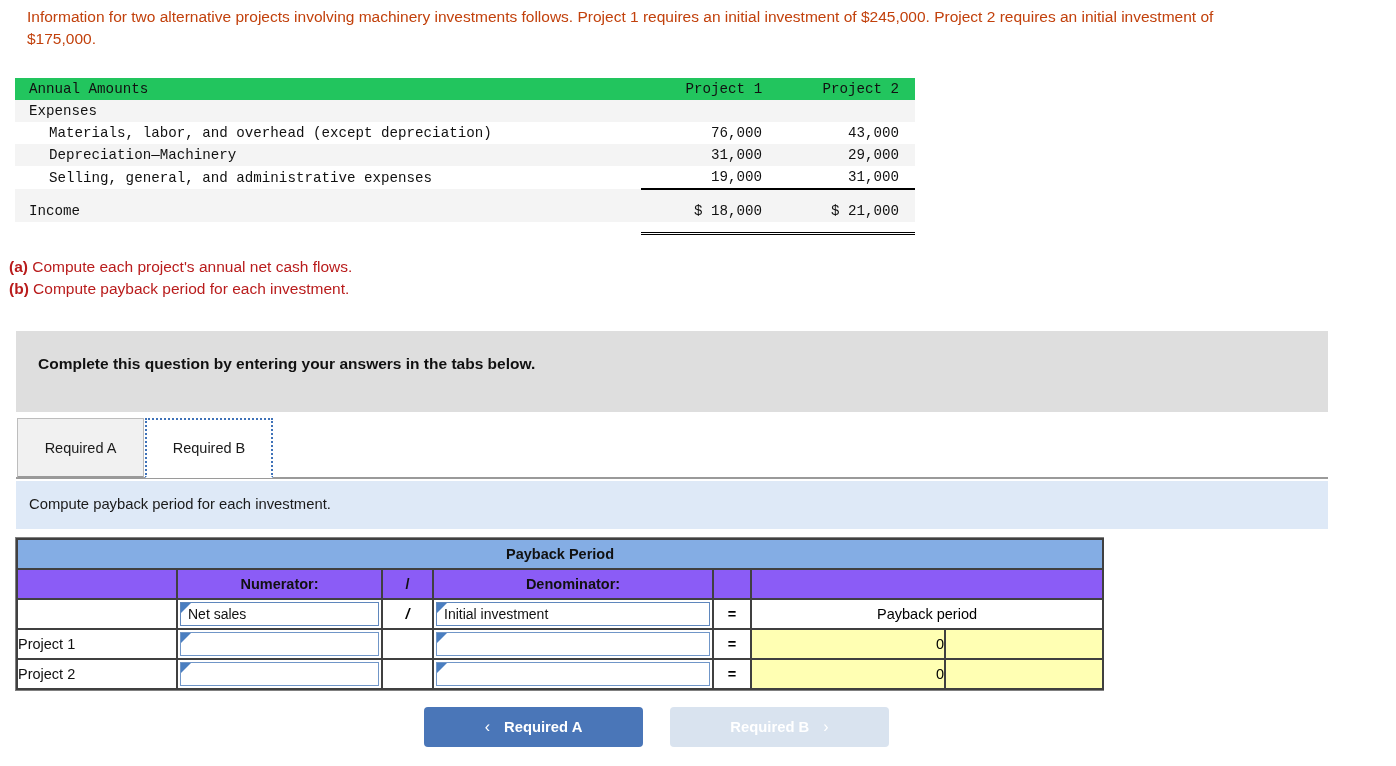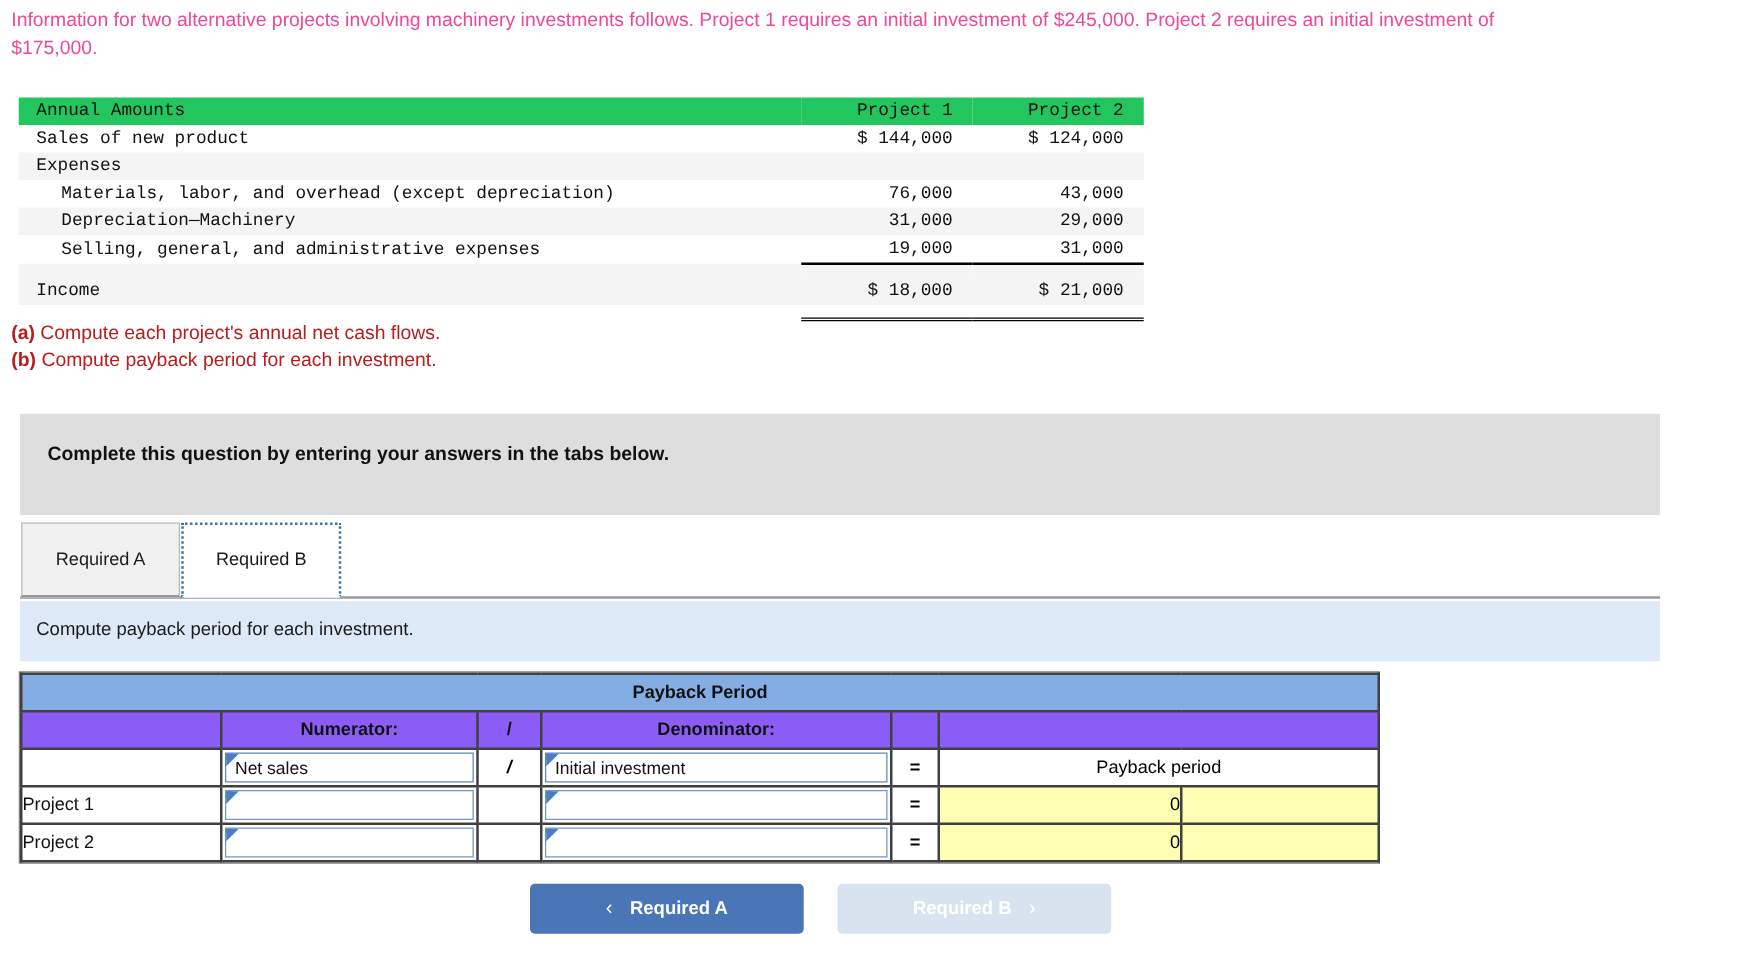--- a/index.html
+++ b/index.html
@@ -14,26 +14,26 @@
     font-family: "Liberation Sans", sans-serif;
     color: #000000;
     position: relative;
     overflow: hidden;
     -webkit-font-smoothing: antialiased;
   }
 
   
   .intro {
     position: absolute;
-    left: 9px;
+    left: 27px;
     top: 6px;
     width: 1250px;
     font-size: 15.5px;
     line-height: 22px;
-    color: #ec4899;
+    color: #c2410c;
   }
 
   
   .fin-wrap {
     position: absolute;
     left: 15px;
     top: 78px;
     width: 900px;
   }
   table.fin {
@@ -280,25 +280,20 @@
   <span>Information for two alternative projects involving machinery investments follows. Project 1 requires an initial investment of $245,000. Project 2 requires an initial investment of $175,000.</span>
 </div>
 
 <div class="fin-wrap">
   <table class="fin">
     <tbody>
       <tr class="head">
         <td class="lbl">Annual Amounts</td>
         <td class="num">Project 1</td>
         <td class="num">Project 2</td>
-      </tr>
-      <tr class="white">
-        <td class="lbl">Sales of new product</td>
-        <td class="num">$ 144,000</td>
-        <td class="num">$ 124,000</td>
       </tr>
       <tr class="alt">
         <td class="lbl">Expenses</td>
         <td class="num"></td>
         <td class="num"></td>
       </tr>
       <tr class="white">
         <td class="lbl indent1">Materials, labor, and overhead (except depreciation)</td>
         <td class="num">76,000</td>
         <td class="num">43,000</td>

